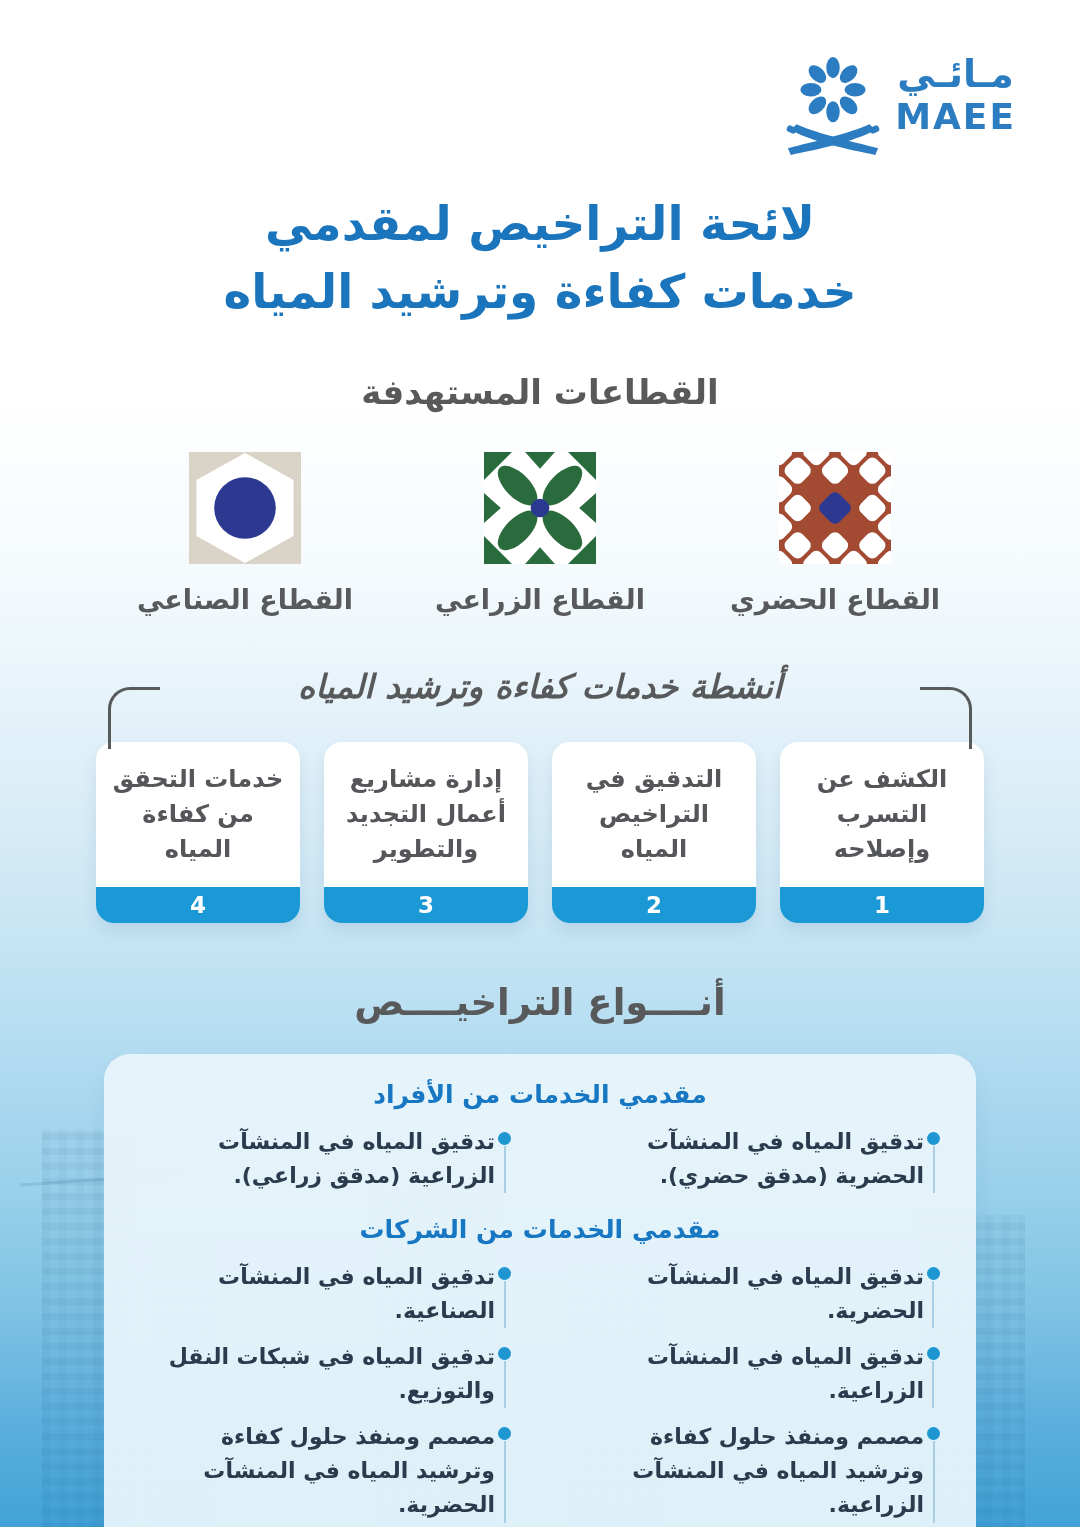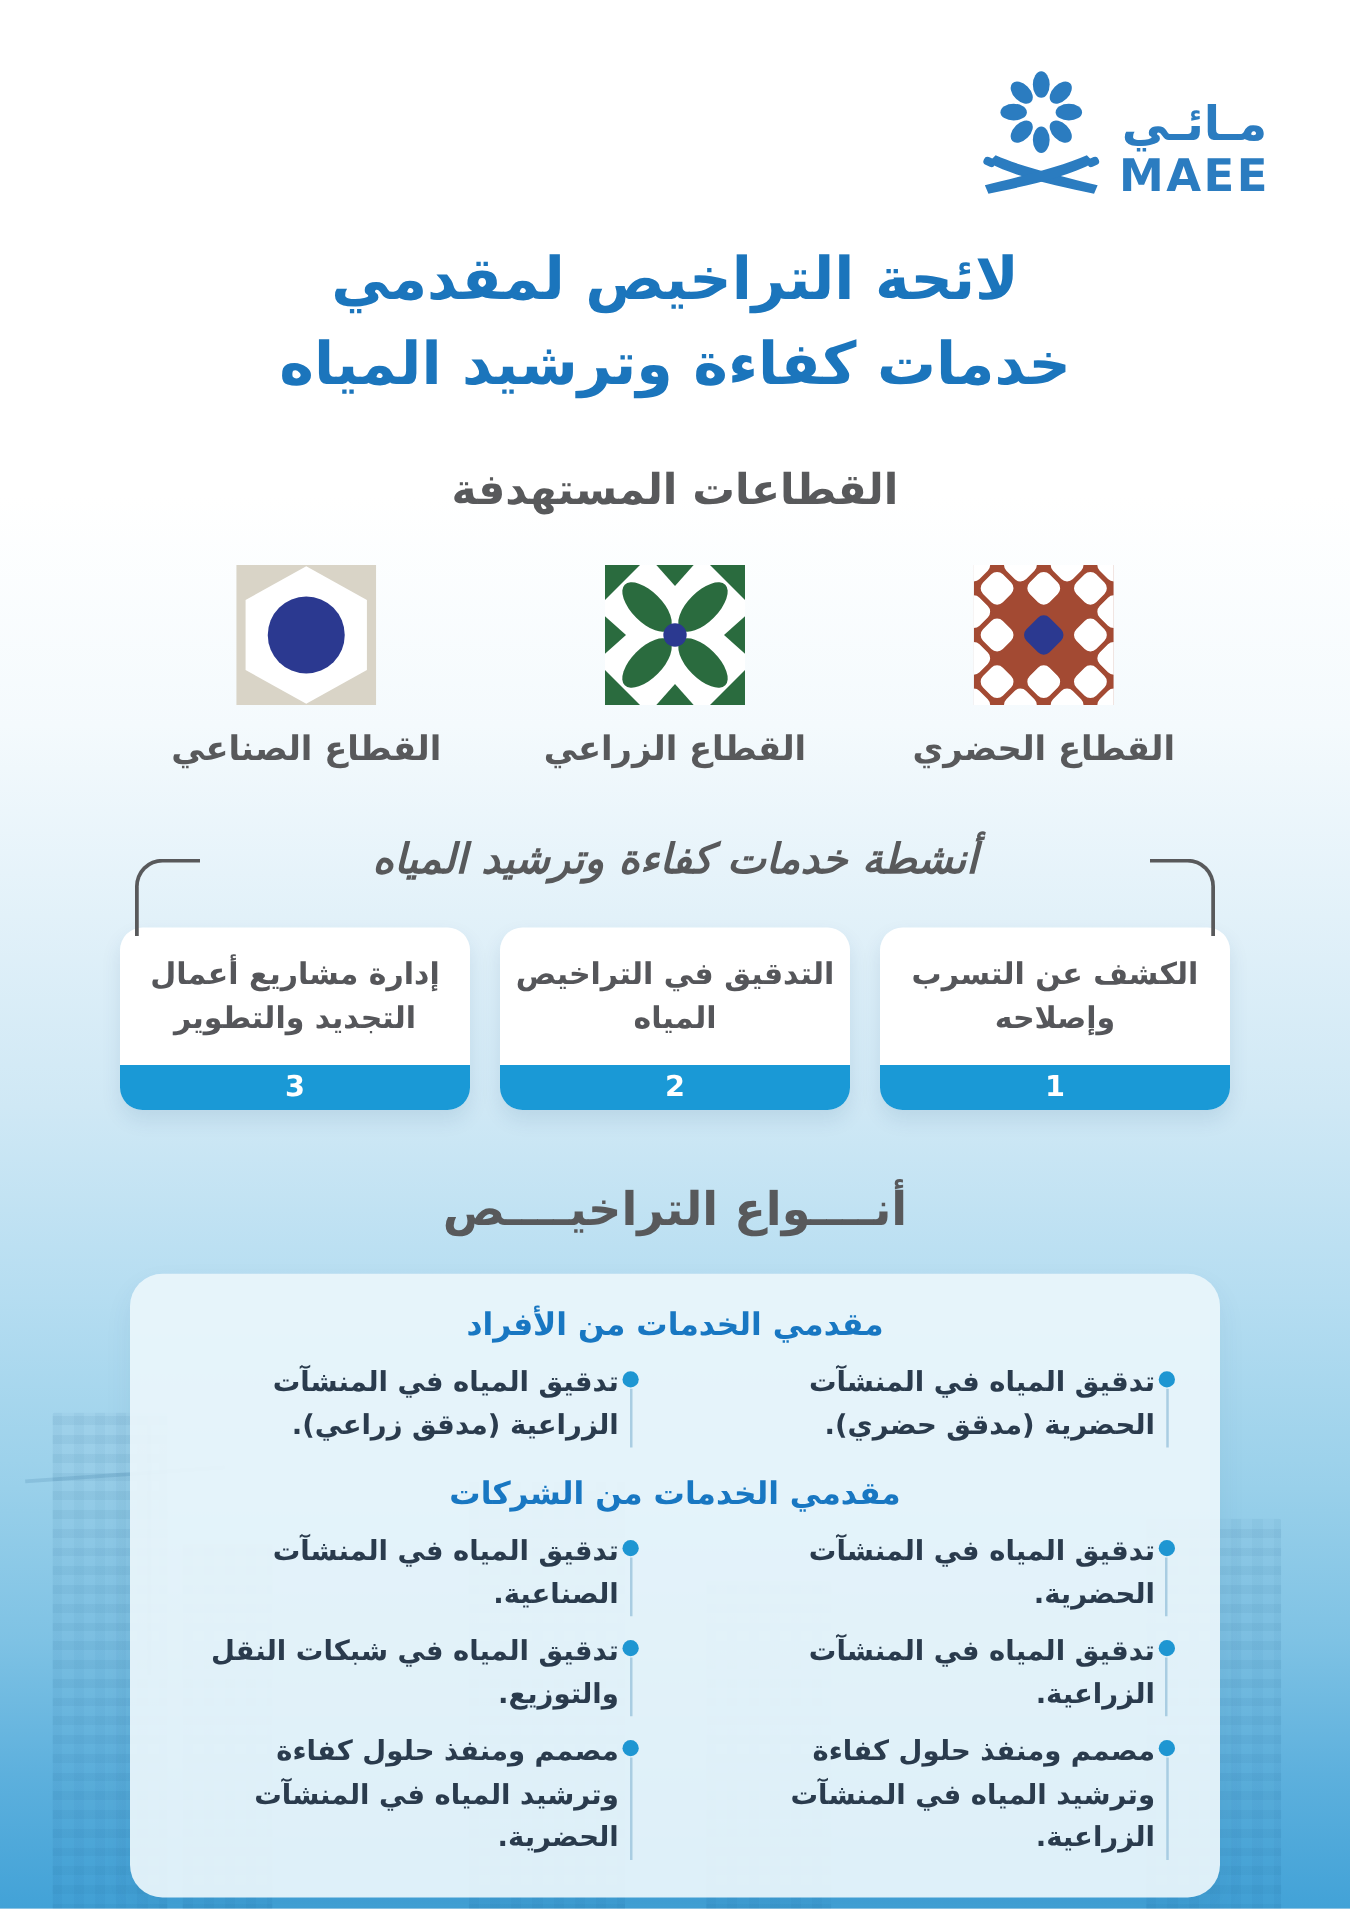--- a/index.html
+++ b/index.html
@@ -13,21 +13,21 @@
   
   .bld { position:absolute; z-index:0; border-radius:2px;
          background-image:repeating-linear-gradient(0deg, rgba(9,77,122,.10) 0 7px, transparent 7px 15px),
                           repeating-linear-gradient(90deg, rgba(9,77,122,.07) 0 8px, transparent 8px 17px);
          background-color:rgba(12,84,132,.05); opacity:.55; }
   .crane { position:absolute; z-index:0; background:rgba(9,77,122,.12); }
   .content { position:relative; z-index:1; width:100%; height:100%; }
 
   
   .logo-row { display:flex; justify-content:flex-start; padding:52px 64px 0 0; }
-  .logo { display:flex; align-items:flex-end; gap:14px; }
+  .logo { display:flex; align-items:flex-start; gap:14px; }
   .logo-mark { width:96px; height:110px; }
   .logo-text { text-align:center; color:#2B7CC0; }
   .logo-ar { font-size:38px; font-weight:700; letter-spacing:2px; }
   .logo-en { font-size:36px; font-weight:800; letter-spacing:2px; direction:ltr; }
 
   
   .title { text-align:center; color:#1B75BC; font-size:47px; font-weight:800; line-height:1.45; margin-top:28px; }
 
   
   .sectors-heading { text-align:center; color:#58595B; font-size:34px; font-weight:800; margin-top:46px; }
@@ -204,20 +204,24 @@
           <div class="act-card-num">1</div>
         </div>
         <div class="act-card">
           <div class="act-card-body">التدقيق في التراخيص المياه</div>
           <div class="act-card-num">2</div>
         </div>
         <div class="act-card">
           <div class="act-card-body">إدارة مشاريع أعمال التجديد والتطوير</div>
           <div class="act-card-num">3</div>
         </div>
+        <div class="act-card">
+          <div class="act-card-body">خدمات التحقق من كفاءة المياه</div>
+          <div class="act-card-num">4</div>
+        </div>
       </div>
     </div>
 
     <div class="types-heading">أنــــواع التراخيــــص</div>
 
     <div class="types-card">
       <div class="sub-heading">مقدمي الخدمات من الأفراد</div>
       <div class="items-grid">
         <div class="item">
           <span class="bullet">

